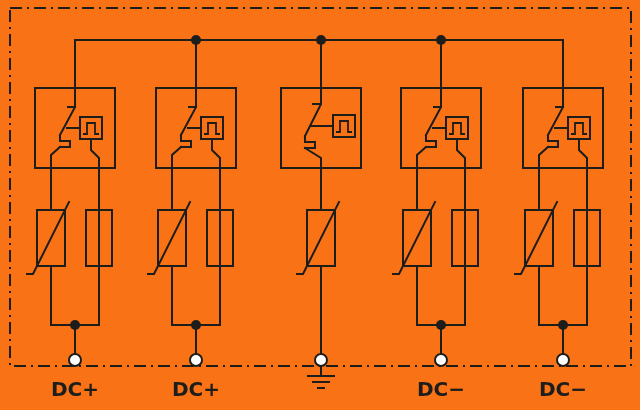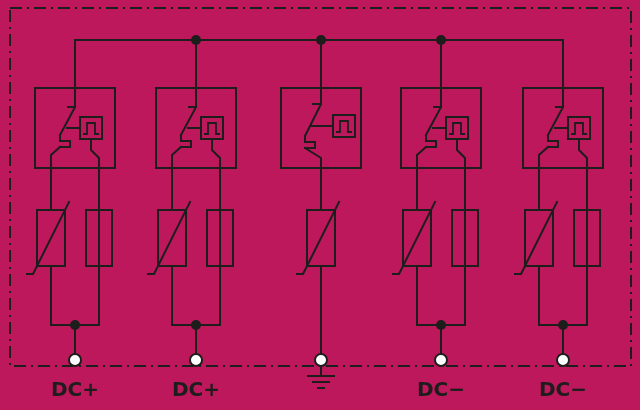--- a/index.html
+++ b/index.html
@@ -1,20 +1,20 @@
 <!DOCTYPE html>
 <html><head>
 <meta charset="utf-8">
 <style>
   html, body { margin: 0; padding: 0; background: #ffffff; }
   #canvas {
     position: relative;
     width: 640px;
     height: 410px;
-    background: #be185d;
+    background: #f97316;
     font-family: "DejaVu Sans", sans-serif;
   }
   svg { display: block; }
   .wire   { fill: none; stroke: #1d1d1b; stroke-width: 2; stroke-linecap: square; }
   .border { fill: none; stroke: #1d1d1b; stroke-width: 2; stroke-dasharray: 12 5 2 5; }
   .boxout { fill: none; stroke: #1d1d1b; stroke-width: 2; }
   .glyph  { fill: none; stroke: #1d1d1b; stroke-width: 1.8; }
   .dot    { fill: #1d1d1b; stroke: none; }
   .term   { fill: #ffffff; stroke: #1d1d1b; stroke-width: 2; }
   .label  { font: 600 20px "DejaVu Sans", sans-serif; fill: #1d1d1b; text-anchor: middle; }

